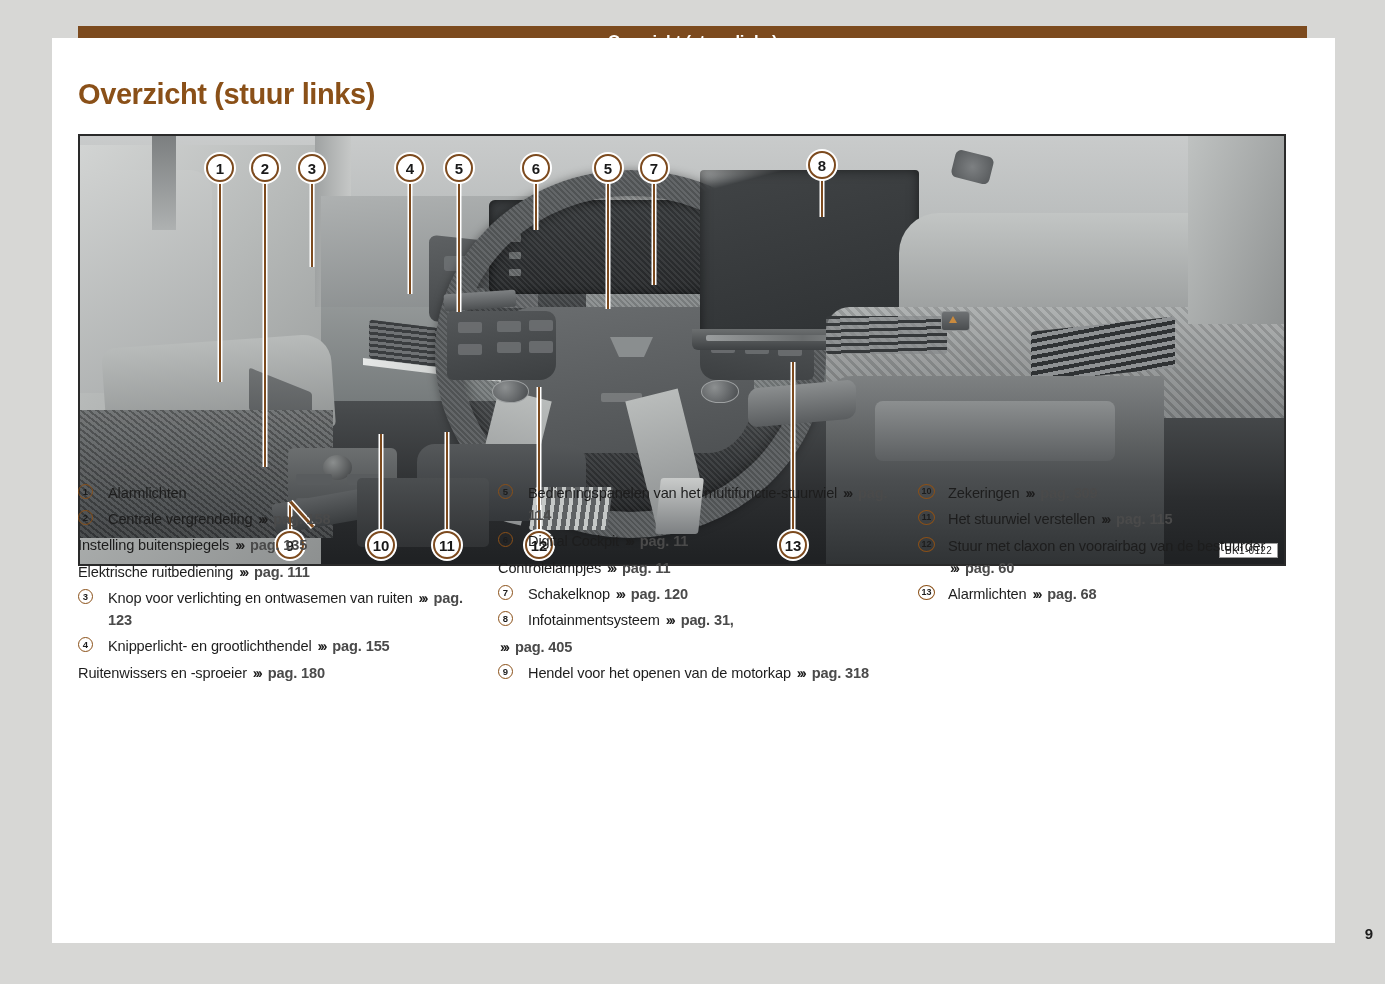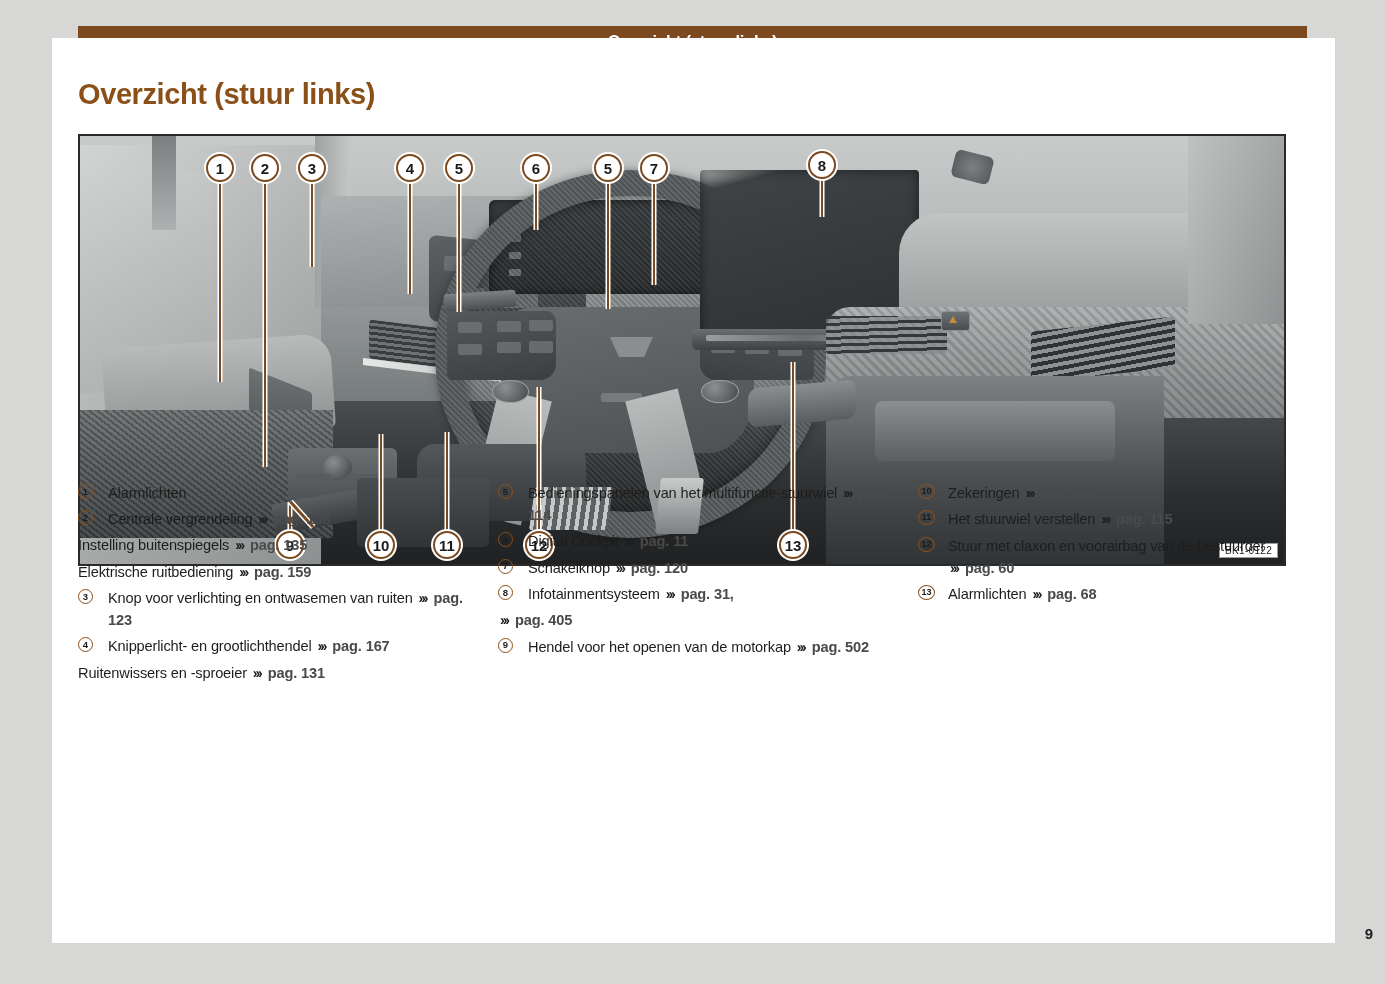--- a/index.html
+++ b/index.html
@@ -425,66 +425,67 @@
           </div>
           <div class="ltext">Alarmlichten </div>
         </div>
         <div class="lrow">
           <div class="lnum">
             <div class="numcircle">2</div>
           </div>
           <div class="ltext">Centrale vergrendeling <span class="arrows">›››</span> <span class="pag">pag. 158</span></div>
         </div>
         <div class="ltext lsub">Instelling buitenspiegels <span class="arrows">›››</span> <span class="pag">pag. 135</span></div>
-        <div class="ltext lsub">Elektrische ruitbediening <span class="arrows">›››</span> <span class="pag">pag. 159</span></div>
+        <div class="ltext lsub">Elektrische ruitbediening <span class="arrows">›››</span> <span class="pag">pag. 111</span></div>
         <div class="lrow">
           <div class="lnum">
             <div class="numcircle">3</div>
           </div>
           <div class="ltext">Knop voor verlichting en ontwasemen van ruiten <span class="arrows">›››</span> <span class="pag">pag. 123</span></div>
         </div>
         <div class="lrow">
           <div class="lnum">
             <div class="numcircle">4</div>
           </div>
-          <div class="ltext">Knipperlicht- en grootlichthendel <span class="arrows">›››</span> <span class="pag">pag. 167</span></div>
-        </div>
-        <div class="ltext lsub">Ruitenwissers en -sproeier <span class="arrows">›››</span> <span class="pag">pag. 131</span></div>
+          <div class="ltext">Knipperlicht- en grootlichthendel <span class="arrows">›››</span> <span class="pag">pag. 155</span></div>
+        </div>
+        <div class="ltext lsub">Ruitenwissers en -sproeier <span class="arrows">›››</span> <span class="pag">pag. 180</span></div>
       </div>
       <div class="lcol">
         <div class="lrow">
           <div class="lnum">
             <div class="numcircle">5</div>
           </div>
           <div class="ltext">Bedieningspanelen van het multifunctie-stuurwiel <span class="arrows">›››</span> <span class="pag">pag. 114</span></div>
         </div>
         <div class="lrow">
           <div class="lnum">
             <div class="numcircle">6</div>
           </div>
           <div class="ltext">Digital Cockpit <span class="arrows">›››</span> <span class="pag">pag. 11</span></div>
         </div>
+        <div class="ltext lsub">Controlelampjes <span class="arrows">›››</span> <span class="pag">pag. 11</span></div>
         <div class="lrow">
           <div class="lnum">
             <div class="numcircle">7</div>
           </div>
           <div class="ltext">Schakelknop <span class="arrows">›››</span> <span class="pag">pag. 120</span></div>
         </div>
         <div class="lrow">
           <div class="lnum">
             <div class="numcircle">8</div>
           </div>
           <div class="ltext">Infotainmentsysteem <span class="arrows">›››</span> <span class="pag">pag. 31,</span></div>
         </div>
         <div class="ltext lsub"><span class="arrows">›››</span> <span class="pag">pag. 405</span></div>
         <div class="lrow">
           <div class="lnum">
             <div class="numcircle">9</div>
           </div>
-          <div class="ltext">Hendel voor het openen van de motorkap <span class="arrows">›››</span> <span class="pag">pag. 502</span></div>
+          <div class="ltext">Hendel voor het openen van de motorkap <span class="arrows">›››</span> <span class="pag">pag. 318</span></div>
         </div>
       </div>
       <div class="lcol c3">
         <div class="lrow">
           <div class="lnum">
             <div class="numcircle wide">10</div>
           </div>
           <div class="ltext">Zekeringen <span class="arrows">›››</span> <span class="pag">pag. 309</span></div>
         </div>
         <div class="lrow">

